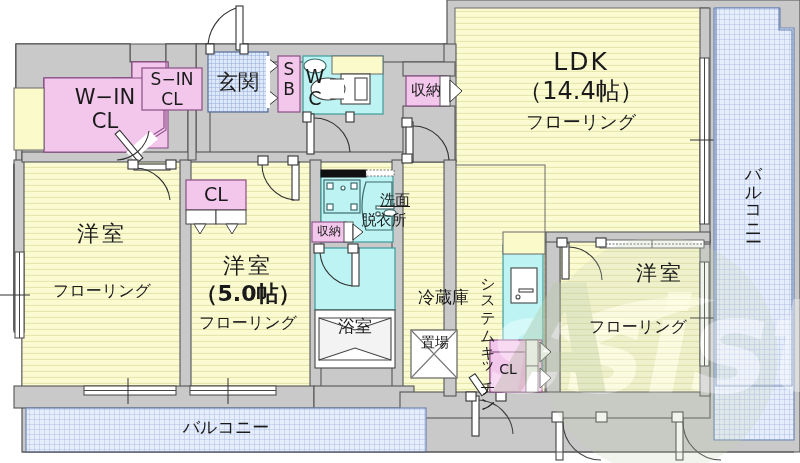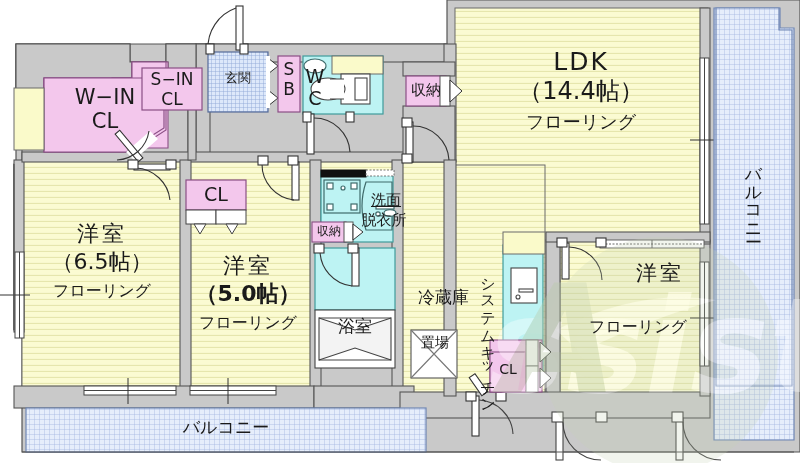--- a/index.html
+++ b/index.html
@@ -350,45 +350,44 @@
 
     </g>
   </svg>
 
   <div class="lbl" style="left:55px;top:86px;width:100px;font-size:21px;">W−IN</div>
   <div class="lbl" style="left:55px;top:110px;width:100px;font-size:21px;">CL</div>
 
   <div class="lbl" style="left:142px;top:70px;width:60px;font-size:17px;">S−IN</div>
   <div class="lbl" style="left:142px;top:90px;width:60px;font-size:17px;">CL</div>
 
-  <div class="lbl" style="left:208px;top:71px;width:60px;font-size:13px;">玄関</div>
+  <div class="lbl" style="left:208px;top:71px;width:60px;font-size:21px;">玄関</div>
 
   <div class="lbl" style="left:278px;top:60px;width:22px;font-size:17px;">S</div>
   <div class="lbl" style="left:278px;top:80px;width:22px;font-size:17px;">B</div>
 
   <div class="lbl" style="left:303px;top:66px;width:24px;font-size:19px;">W</div>
   <div class="lbl" style="left:303px;top:88px;width:24px;font-size:19px;">C</div>
 
   <div class="lbl" style="left:406px;top:82px;width:40px;font-size:15px;">収納</div>
 
   <div class="lbl" style="left:501px;top:48px;width:160px;font-size:25px;letter-spacing:2px;">LDK</div>
   <div class="lbl" style="left:501px;top:78px;width:160px;font-size:24px;">（14.4帖）</div>
   <div class="lbl" style="left:501px;top:112px;width:160px;font-size:18px;">フローリング</div>
 
   <div class="lbl" style="left:42px;top:222px;width:120px;font-size:22px;letter-spacing:3px;">洋室</div>
-  <div class="lbl" style="left:42px;top:250px;width:120px;font-size:22px;">（6.5帖）</div>
   <div class="lbl" style="left:36px;top:282px;width:132px;font-size:16px;">フローリング</div>
 
   <div class="lbl" style="left:192px;top:254px;width:112px;font-size:22px;letter-spacing:3px;">洋室</div>
   <div class="lbl" style="left:188px;top:282px;width:120px;font-size:22px;font-weight:bold;">（5.0帖）</div>
   <div class="lbl" style="left:182px;top:314px;width:132px;font-size:16px;">フローリング</div>
 
   <div class="lbl" style="left:186px;top:184px;width:60px;font-size:19px;">CL</div>
 
-  <div class="lbl" style="left:364px;top:192px;width:44px;font-size:15px;text-decoration:underline;">洗面</div>
+  <div class="lbl" style="left:373px;top:192px;width:44px;font-size:15px;text-decoration:underline;">洗面</div>
   <div class="lbl" style="left:358px;top:212px;width:52px;font-size:15px;">脱衣所</div>
 
   <div class="lbl" style="left:312px;top:225px;width:34px;font-size:12px;">収納</div>
 
   <div class="lbl" style="left:326px;top:272px;width:58px;font-size:17px;margin-top:45px;">浴室</div>
 
   <div class="lbl" style="left:418px;top:288px;width:50px;font-size:17px;">冷蔵庫</div>
   <div class="lbl" style="left:410px;top:306px;width:50px;font-size:14px;margin-top:29px;">置場</div>
 
   <div class="lbl vert" style="left:480px;top:268px;font-size:15px;">システムキッチン</div>

